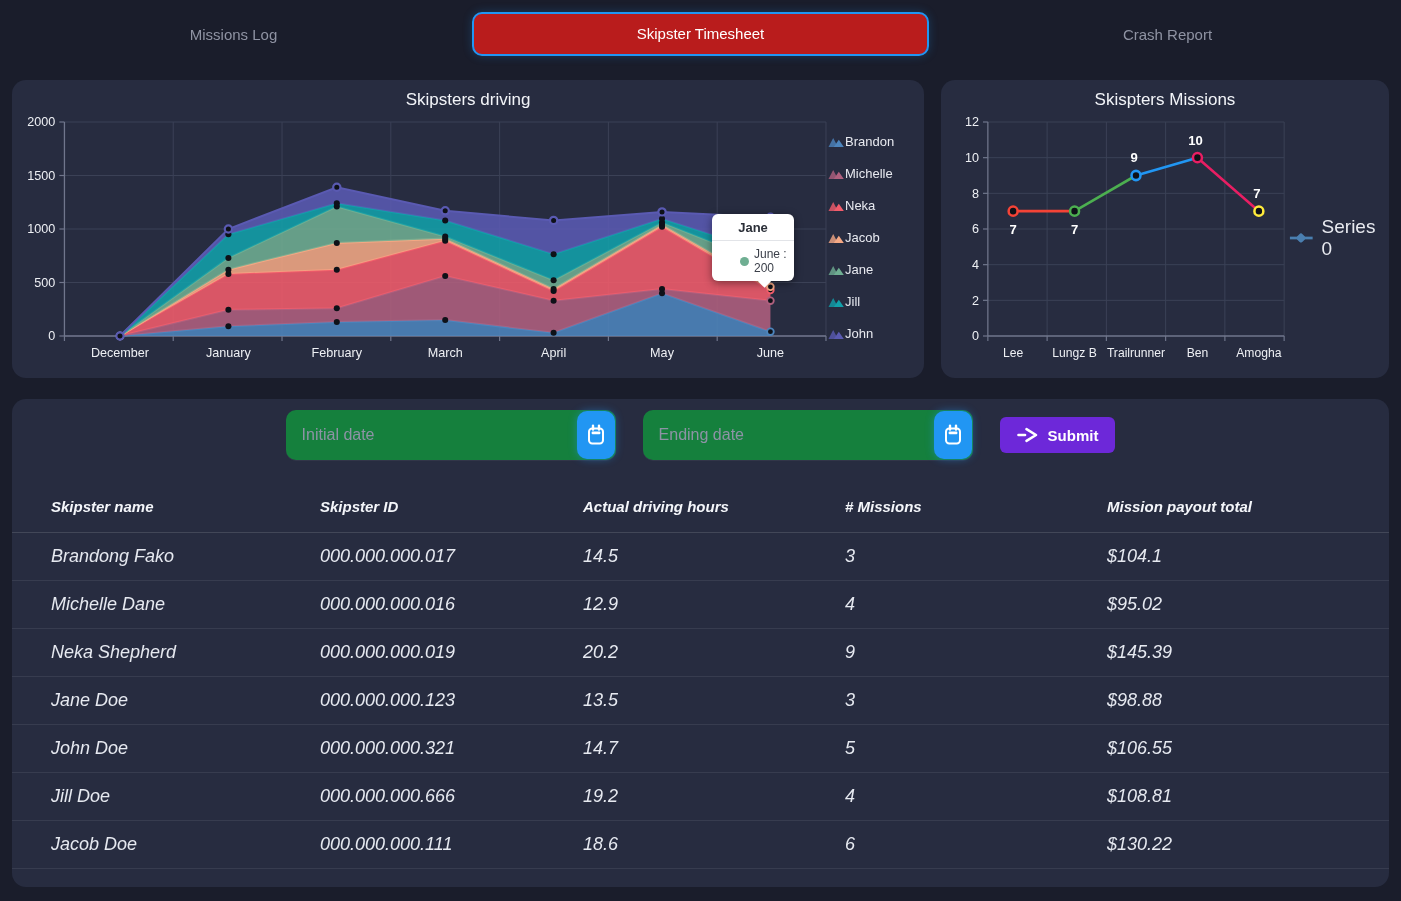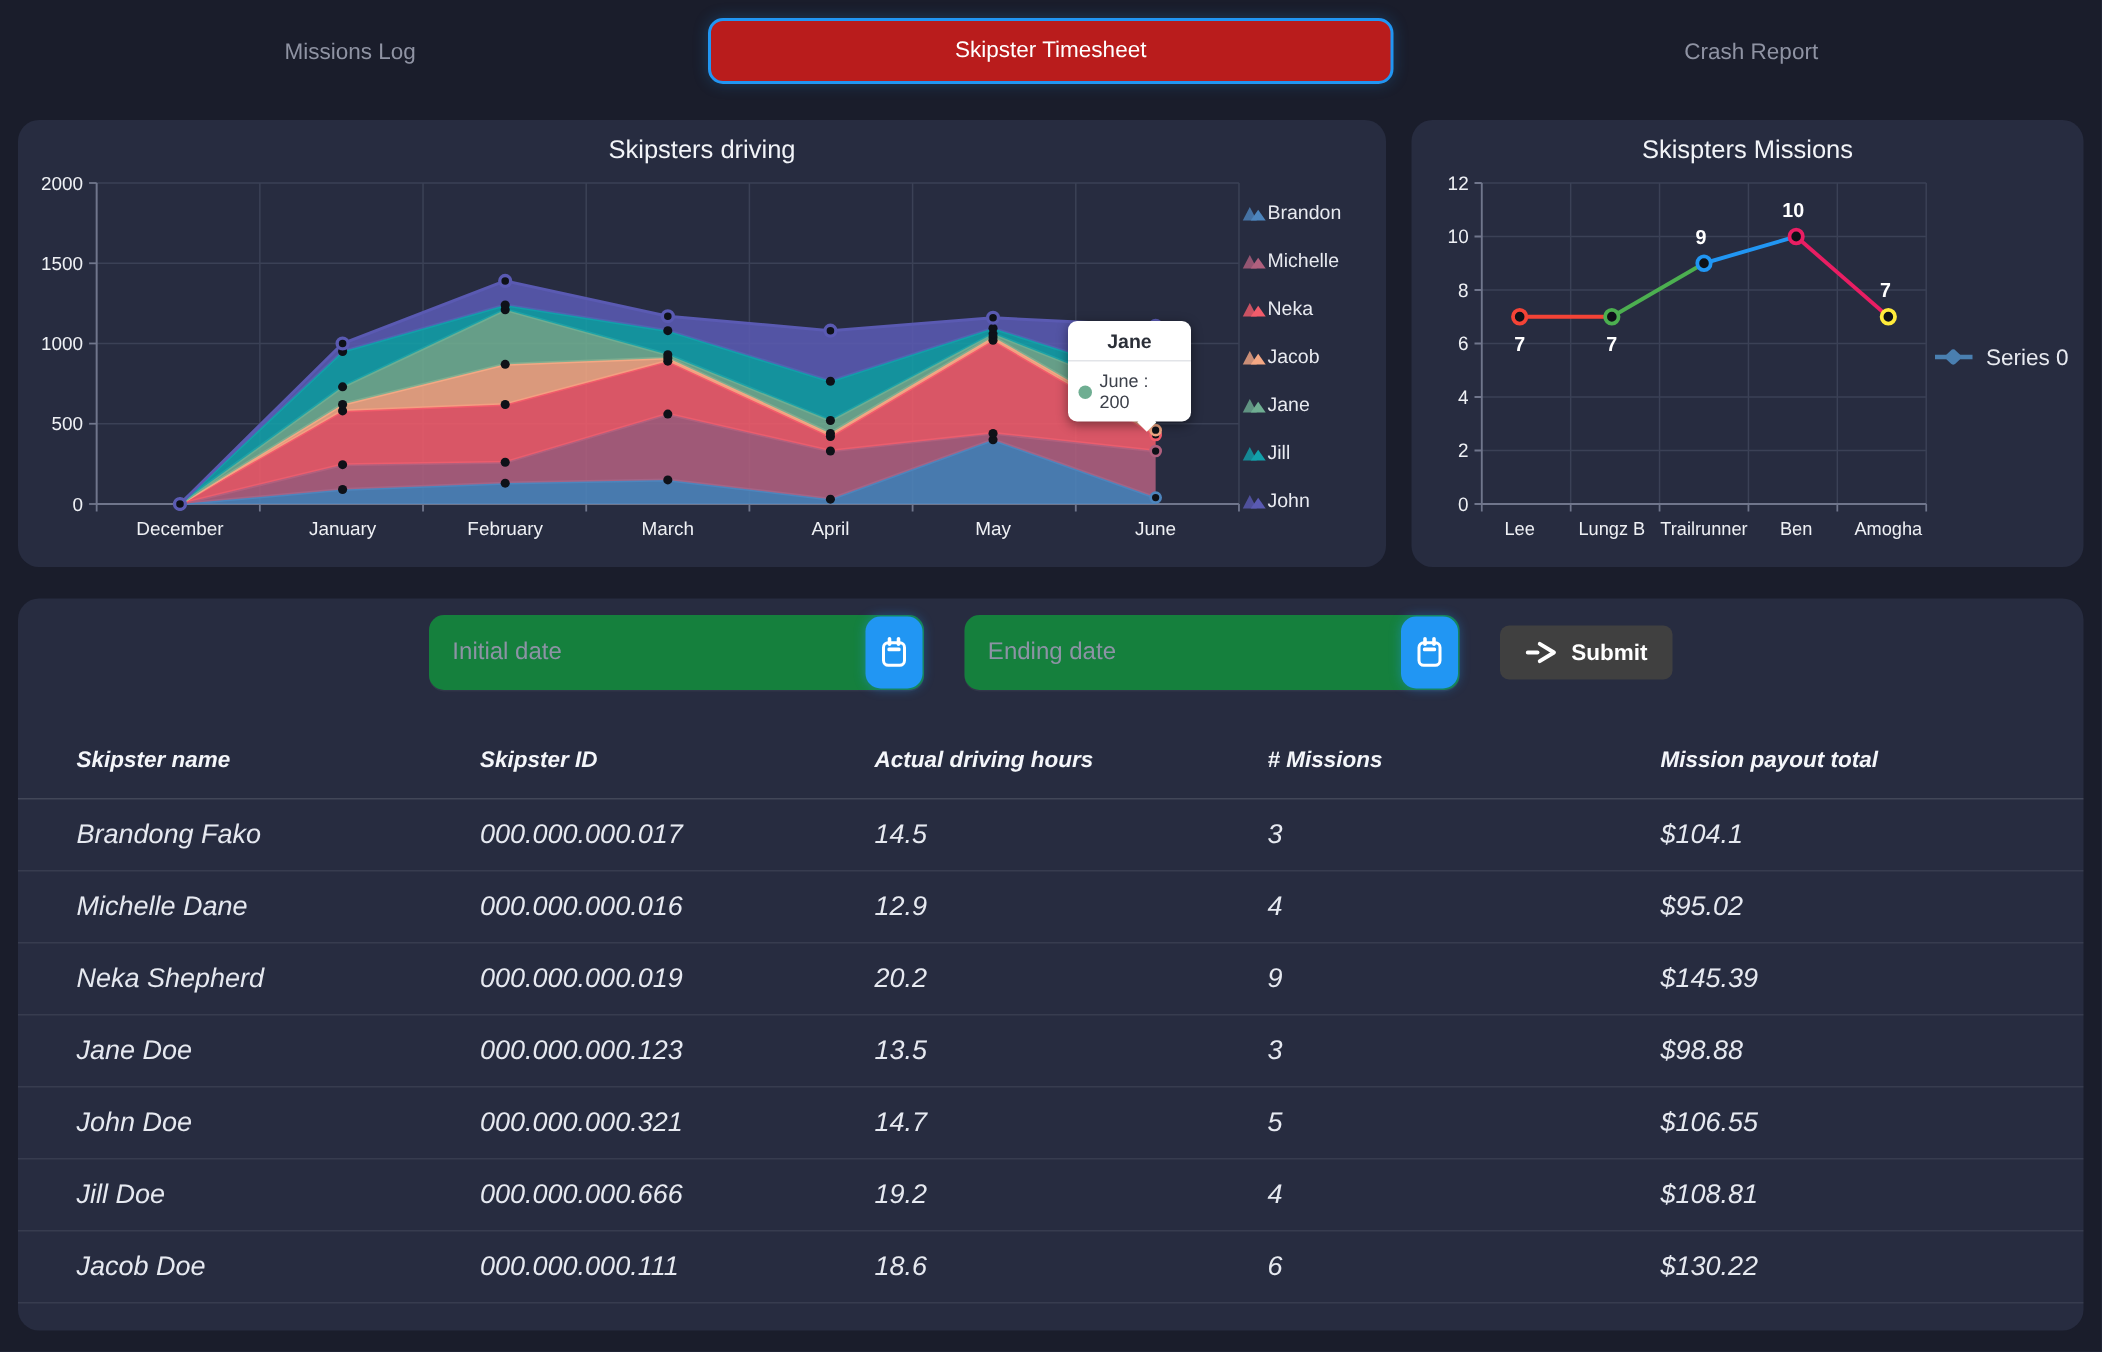--- a/index.html
+++ b/index.html
@@ -25,50 +25,50 @@
   .earnings-panel { width:912px; height:298px; }
   .missions-panel { width:448px; height:298px; }
   .panel-title { text-align:center; padding-top:10px; font-size:17px; font-weight:500; color:#f2f4f8; }
   .chart-body { display:flex; padding:2px 4px 0 8px; }
   .chart-wrap { position:relative; height:252px; flex:1; }
   .chart-wrap svg { width:100%; height:100%; display:block; }
   svg text { font-family:"Liberation Sans", sans-serif; }
   .legend-col { width:92px; padding-top:22px; }
   .legend-item { display:flex; align-items:center; gap:0; margin-bottom:17px; font-size:13px; color:#e8eaf0; }
   .m-legend-col { width:96px; display:flex; align-items:center; }
-  .m-legend-item { display:flex; align-items:center; gap:8px; font-size:15px; color:#e8eaf0; }
+  .m-legend-item { display:flex; align-items:center; gap:8px; font-size:19px; color:#e8eaf0; }
   
   .tooltip {
     position:absolute; left:692px; top:102px; width:82px; background:#ffffff; border-radius:6px;
     box-shadow:0 2px 8px rgba(0,0,0,.45); z-index:5; padding-bottom:6px;
   }
   .tooltip:after {
     content:""; position:absolute; left:58%; bottom:-5px; width:9px; height:9px;
     background:#ffffff; transform:rotate(45deg);
   }
   .tooltip-title { text-align:center; font-size:13px; font-weight:bold; color:#2b2f38; padding:6px 4px 5px 4px; border-bottom:1px solid #e2e4e8; }
-  .tooltip-row { display:flex; align-items:center; gap:5px; padding:6px 7px 0 7px; font-size:12px; color:#3c404a; }
+  .tooltip-row { display:flex; align-items:center; gap:5px; padding:6px 7px 0 7px; font-size:12px; color:#3c404a;margin-left:21px; }
   .tooltip-dot { width:9px; height:9px; border-radius:50%; background:#6fae92; flex:none; }
   
   .bottom-panel { margin:21px 12px 0 12px; height:488px; }
   .filter-row { display:flex; justify-content:center; align-items:center; gap:27px; padding-top:11px; }
   .date-field { position:relative; width:330px; height:50px; background:#15803d; border-radius:10px;
     box-shadow:0 1px 0 rgba(255,255,255,.05); }
   .date-field input {
     width:100%; height:100%; background:transparent; border:none; outline:none;
     padding:0 50px 0 16px; font-size:16px; color:#c6cad6; font-family:"Liberation Sans", sans-serif;
   }
   .date-field input::placeholder { color:#8d93a5; opacity:1; }
   .cal-btn {
     position:absolute; right:1px; top:1px; width:38px; height:48px; border:none; cursor:pointer;
     background:#2196f3; border-radius:10px; display:flex; align-items:center; justify-content:center;
     box-shadow:0 0 8px rgba(33,150,243,.45);
   }
   .submit-btn {
-    height:36px; padding:0 17px; border:none; border-radius:6px; background:#404040; color:#ffffff;
+    height:36px; padding:0 17px; border:none; border-radius:6px; background:#6d28d9; color:#ffffff;
     font-size:15px; font-weight:bold; display:flex; align-items:center; gap:9px; cursor:pointer;
     font-family:"Liberation Sans", sans-serif;
   }
   
   .grid-table { margin-top:20px;font-style:italic; }
   .trow, .thead {
     display:grid; grid-template-columns:269px 263px 262px 262px 1fr;
     padding-left:39px; align-items:center;
   }
   .thead { height:53px; border-bottom:1px solid rgba(255,255,255,.13); font-weight:bold; font-size:15px; color:#f4f6fa; }

